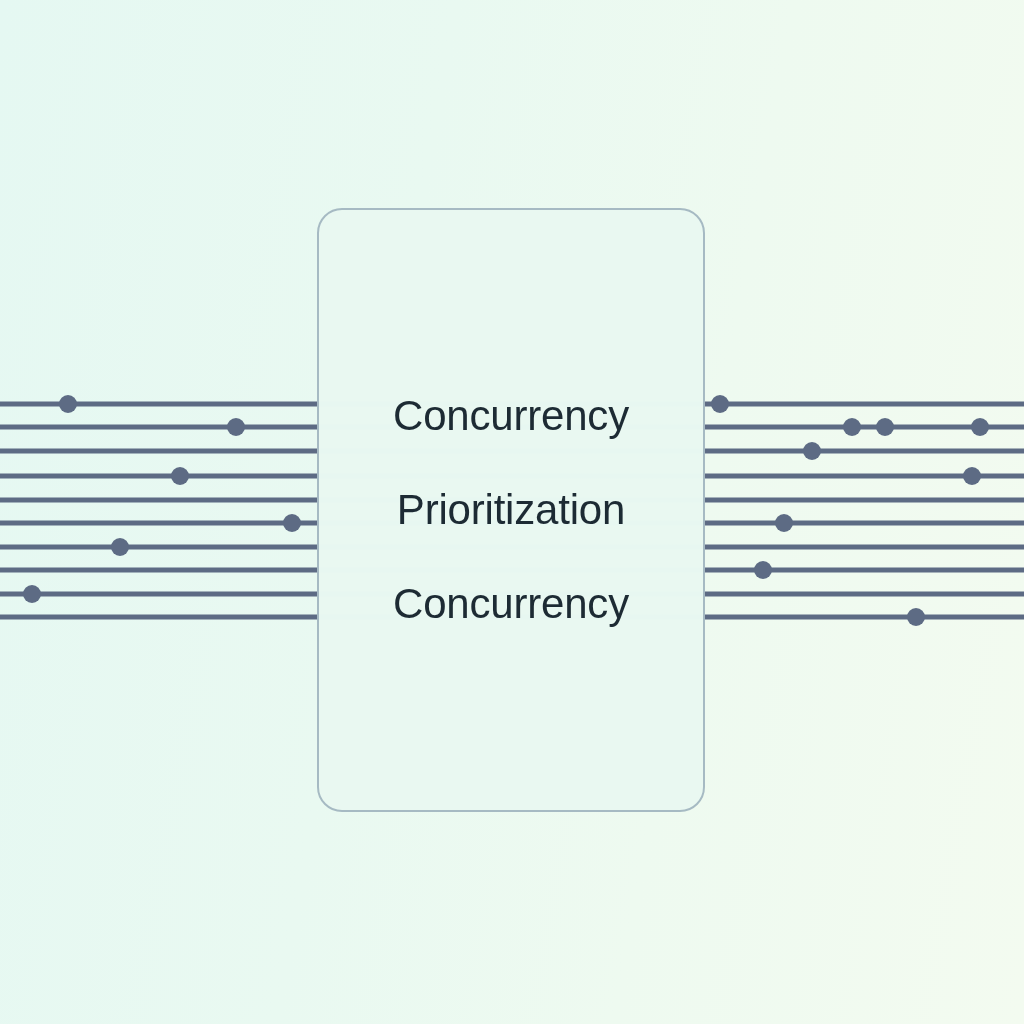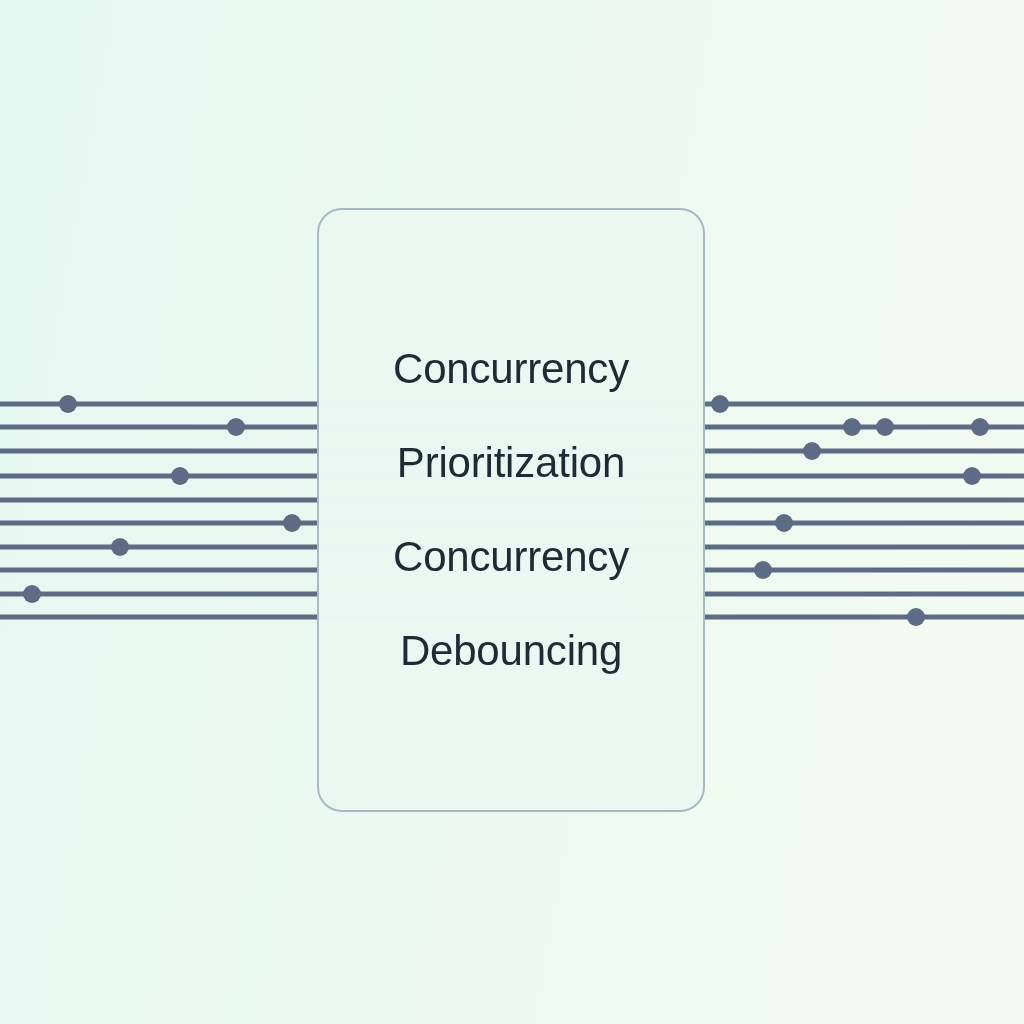--- a/index.html
+++ b/index.html
@@ -117,16 +117,15 @@
         <circle cx="763" cy="570" r="9" fill="#5d6b84"></circle>
         <circle cx="32" cy="594" r="9" fill="#5d6b84"></circle>
         <circle cx="916" cy="617" r="9" fill="#5d6b84"></circle>
       </g>
   </svg>
 
   <div id="card">
     <div class="card-label">Concurrency</div>
     <div class="card-label">Prioritization</div>
     <div class="card-label">Concurrency</div>
-    <div class="card-label">Debouncing</div>
   </div>
 
 </div>
 
 </body></html>

